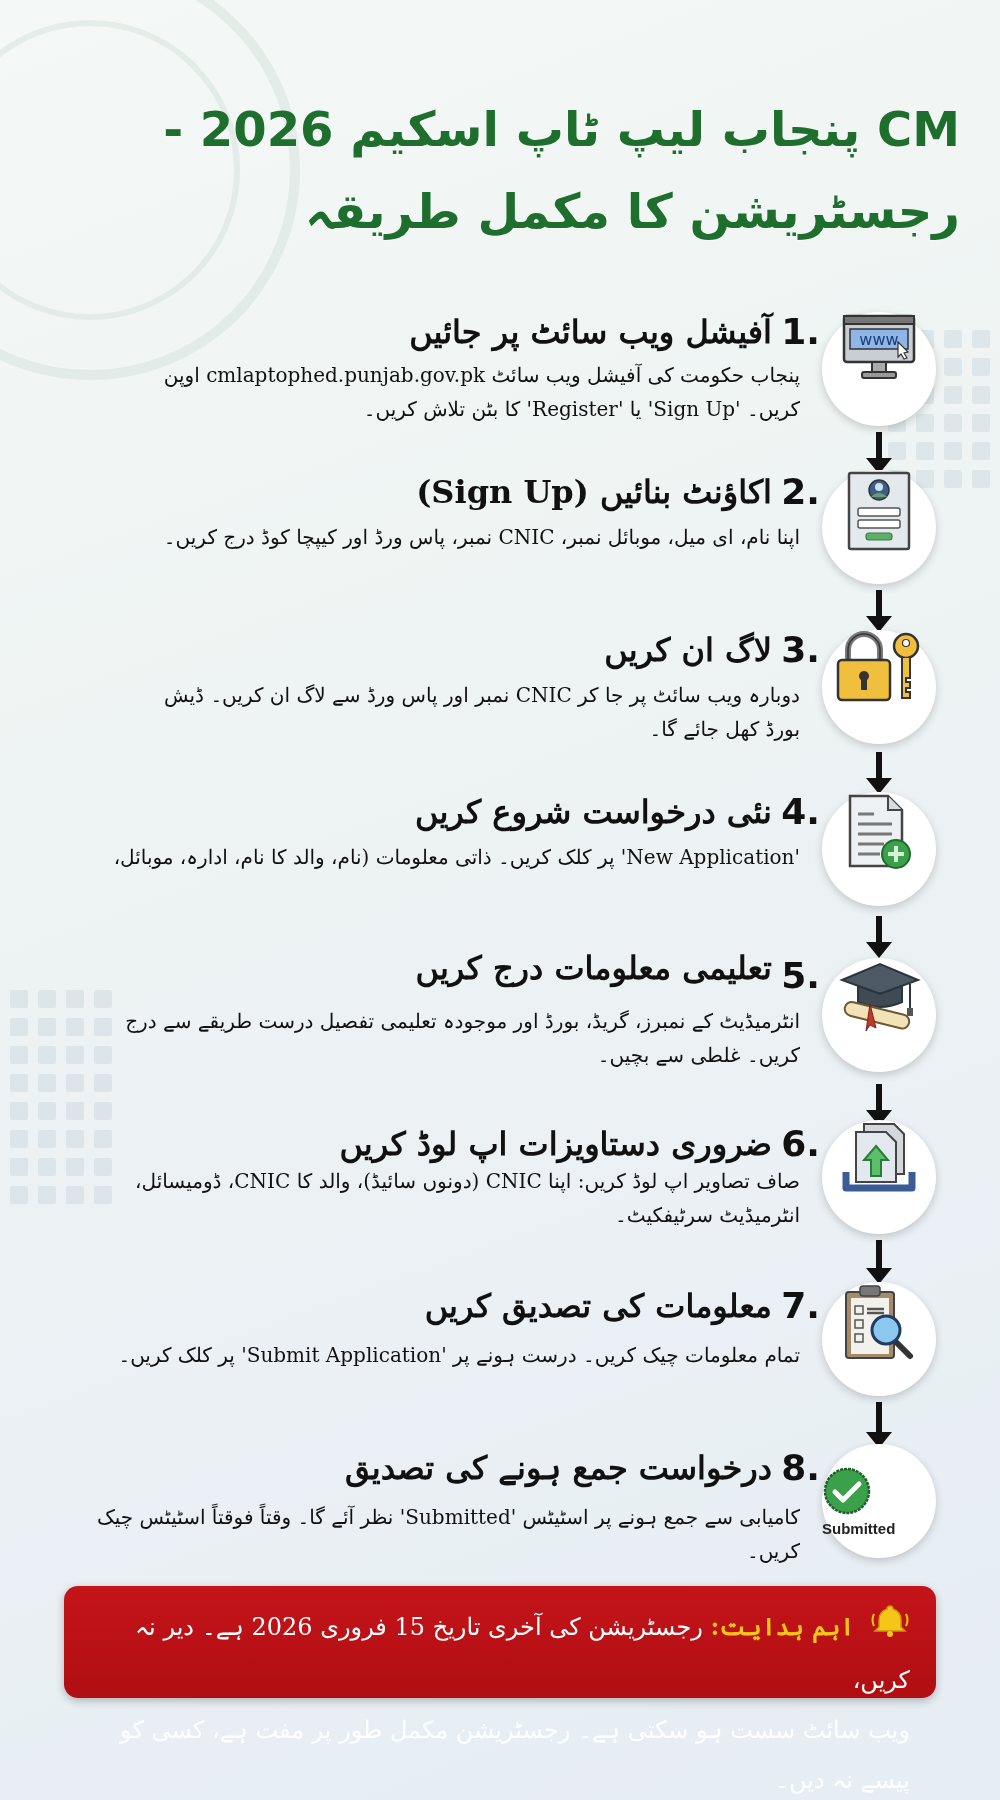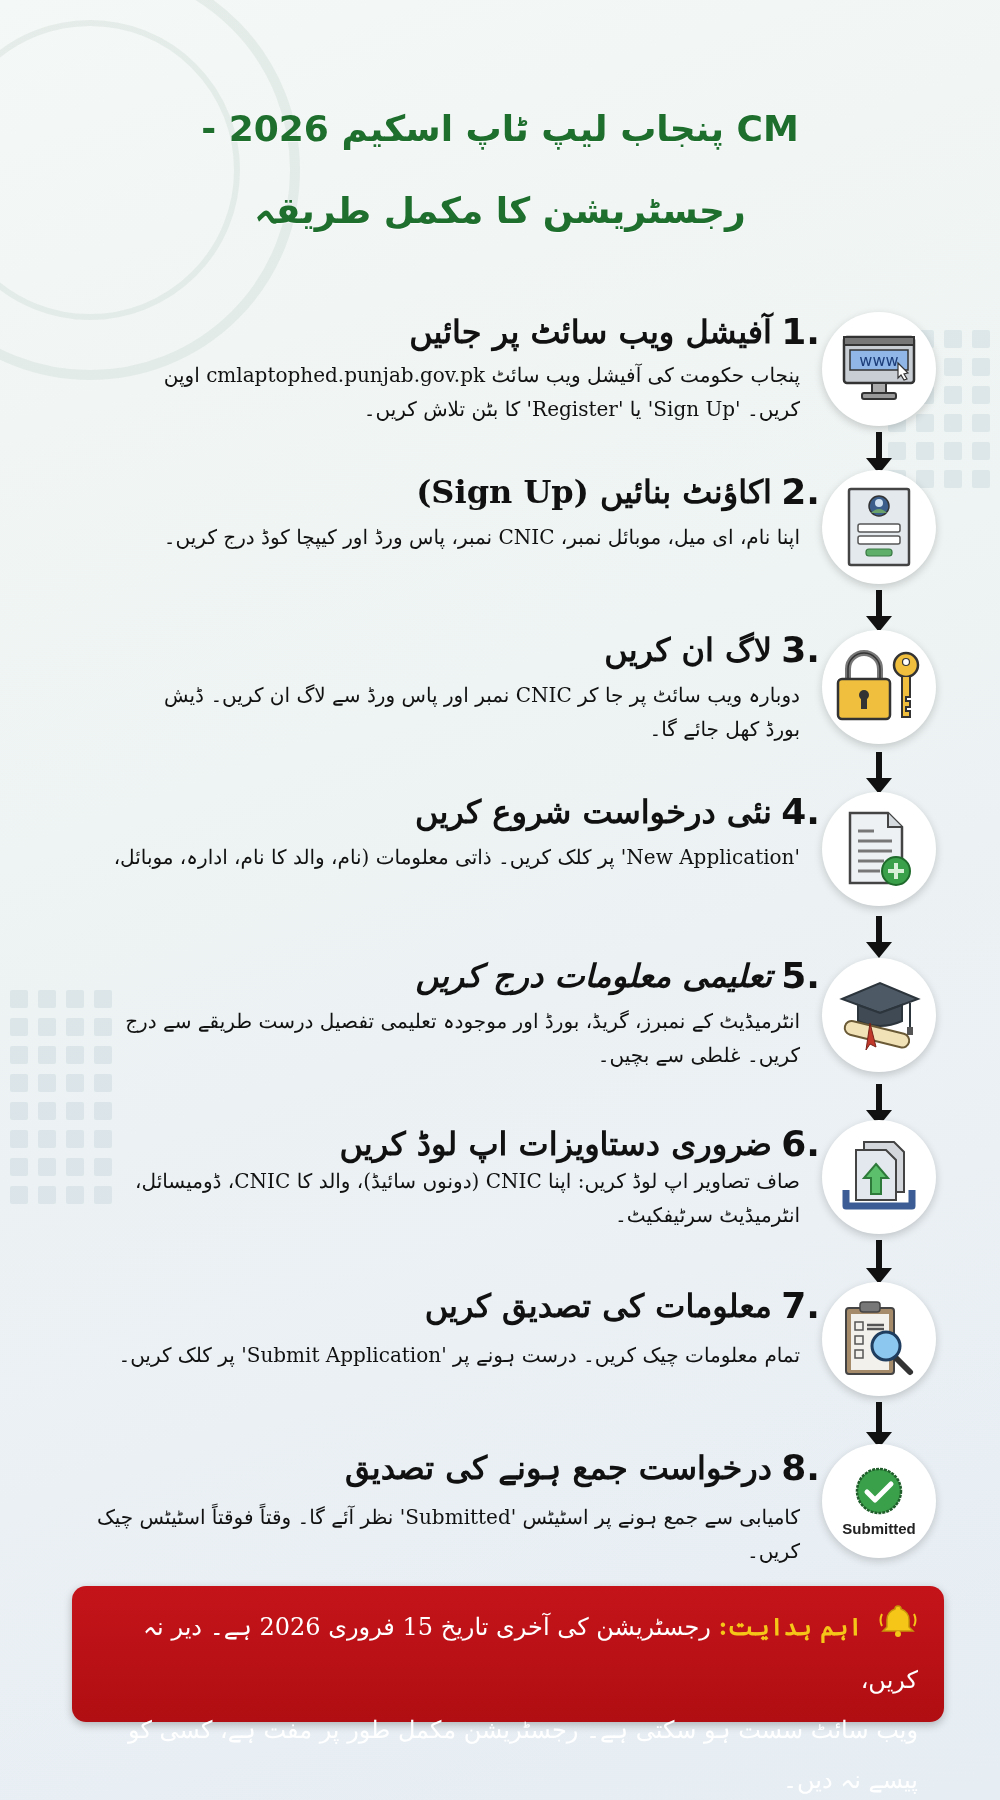--- a/index.html
+++ b/index.html
@@ -15,33 +15,33 @@
     border: 10px solid rgba(200, 215, 210, 0.35);
   }
   .bg-dots {
     position: absolute; display: grid; gap: 10px;
     grid-template-columns: repeat(4, 18px);
   }
   .bg-dots span { width: 18px; height: 18px; background: rgba(190, 205, 215, 0.35); border-radius: 2px; }
 
   .title {
     position: absolute; top: 88px; left: 40px; width: 920px;
-    text-align: center; direction: rtl;
-    color: #1e6e2e; font-weight: bold; font-size: 36px; line-height: 82px;
+    direction: rtl;
+    color: #1e6e2e; font-weight: bold; font-size: 48px; line-height: 82px;
     font-family: "DejaVu Sans", sans-serif;
     text-shadow: 0 1px 0 rgba(255,255,255,0.6);
   }
 
   .steps { position: absolute; top: 300px; left: 0; width: 1000px; }
   .step { position: absolute; left: 0; width: 1000px; }
   .step-icon {
     position: absolute; left: 822px; width: 114px; height: 114px;
     border-radius: 50%; background: #ffffff;
     box-shadow: 0 3px 8px rgba(0,0,0,0.18);
-    display: flex; align-items: center; justify-content: center;
+    display: flex; align-items: flex-start; justify-content: center;
   }
   .step-num {
     position: absolute; right: 180px; direction: ltr;
     font-size: 36px; font-weight: bold; color: #111; line-height: 44px;
     font-family: "DejaVu Sans", sans-serif;
   }
   .step-title {
     position: absolute; right: 228px; direction: rtl;
     font-size: 32px; font-weight: bold; color: #111; line-height: 44px;
     font-family: "DejaVu Serif", serif; white-space: nowrap;
@@ -54,27 +54,26 @@
   .arrow {
     position: absolute; left: 876px; width: 6px; background: #111;
   }
   .arrow::after {
     content: ""; position: absolute; left: -10px; bottom: -14px;
     border-left: 13px solid transparent; border-right: 13px solid transparent;
     border-top: 16px solid #111;
   }
 
   .notice {
-    position: absolute; left: 64px; top: 1586px; width: 872px; height: 136px;
+    position: absolute; left: 64px; top: 1586px; width: 872px; height: 112px;
     background: linear-gradient(180deg, #c4141a 0%, #b00e12 100%);
     border-radius: 14px; box-shadow: 0 3px 8px rgba(0,0,0,0.25);
     padding: 16px 26px; direction: rtl; text-align: right;
     color: #fff; font-size: 24px; line-height: 50px;
     font-family: "DejaVu Serif", serif;
-    margin-left: 8px;
   }
   .notice .label { color: #f5c518; font-weight: bold; }
   .notice .bell { display: inline-block; vertical-align: middle; margin-left: 8px; }
 </style>
 </head>
 <body>
 
 <div class="bg-ring" style="left:-120px; top:-40px; width:420px; height:420px;"></div>
 <div class="bg-ring" style="left:-60px; top:20px; width:300px; height:300px; border-width:6px;"></div>
 <div class="bg-dots" style="right:10px; top:330px;">
@@ -235,21 +234,21 @@
       <svg width="86" height="76" viewBox="0 0 86 76">
         <path d="M6 22 L44 6 L82 22 L44 36 Z" fill="#4d5a66" stroke="#2c343c" stroke-width="2"></path>
         <path d="M22 28 v16 q22 10 44 0 v-16 l-22 8 z" fill="#3f4a55" stroke="#2c343c" stroke-width="2"></path>
         <line x1="74" y1="26" x2="74" y2="52" stroke="#2c343c" stroke-width="2"></line>
         <rect x="71" y="50" width="6" height="8" fill="#555"></rect>
         <rect x="8" y="50" width="66" height="14" rx="7" transform="rotate(14 40 57)" fill="#f2e2b8" stroke="#6b5a36" stroke-width="2"></rect>
         <path d="M34 46 l6 24 l-6 -3 l-4 6 z" fill="#c0392b" stroke="#7a2219" stroke-width="1"></path>
       </svg>
     </div>
     <div class="step-num" style="top:8px;">5.</div>
-    <div class="step-title" style="top:8px;font-style:italic;">تعلیمی معلومات درج کریں</div>
+    <div class="step-title" style="top:0;">تعلیمی معلومات درج کریں</div>
     <div class="step-desc" style="top:58px; width:760px;">
       <div>انٹرمیڈیٹ کے نمبرز، گریڈ، بورڈ اور موجودہ تعلیمی تفصیل درست طریقے سے درج</div>
       <div>کریں۔ غلطی سے بچیں۔</div>
     </div>
     <div class="arrow" style="top:138px; height:28px;"></div>
   </div>
 
   <div class="step" style="top:814px;">
     <div class="step-icon" style="top:6px;">
       <svg width="74" height="78" viewBox="0 0 74 78">

